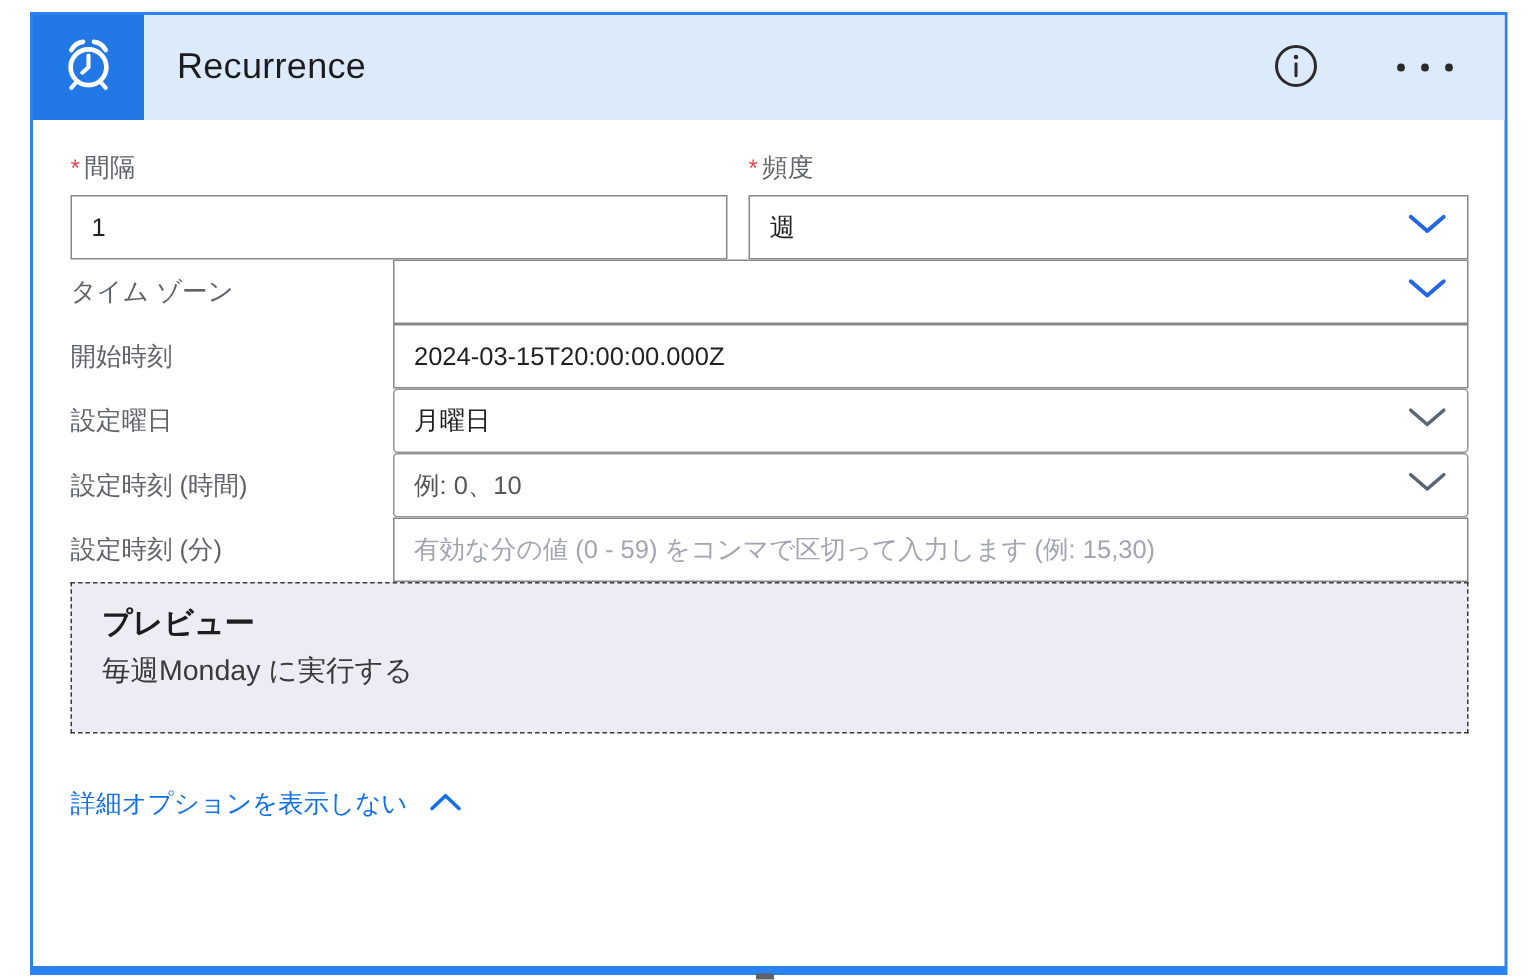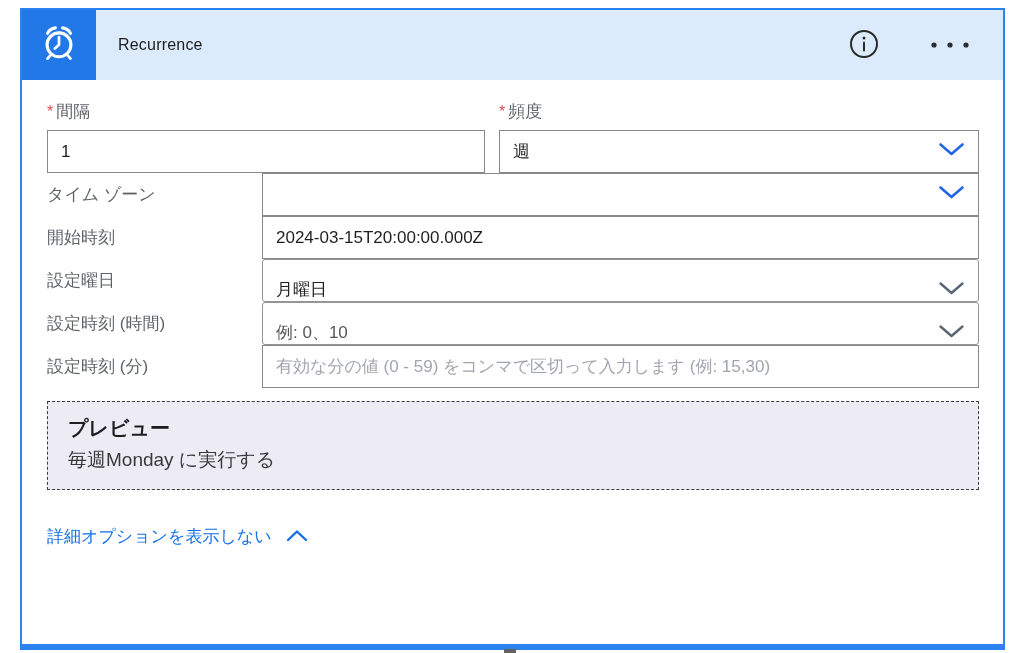--- a/index.html
+++ b/index.html
@@ -21,21 +21,21 @@
   .card-header {
     display: flex; align-items: center; height: 70px;
     background: var(--header_bg, #dcebfb); cursor: pointer;
   }
   .icon-tile {
     width: 74px; height: 70px; flex: 0 0 74px;
     background: var(--tile, #2378e8);
     display: flex; align-items: center; justify-content: center;
   }
   .card-title {
-    margin-left: 22px; font-size: 16px; color: #1c1c1e; letter-spacing: .2px;
+    margin-left: 22px; font-size: 24px; color: #1c1c1e; letter-spacing: .2px;
     flex: 1 1 auto;
   }
   .header-actions { display: flex; align-items: center; gap: 44px; margin-right: 30px; }
   .icon-btn { background: transparent; border: none; cursor: pointer; display: flex;
     align-items: center; justify-content: center; padding: 2px; }
 
   
   .card-body { padding: 20px 24px 0 25px; }
 
   .field-label { font-size: 17px; color: var(--label, #5f6368); }
@@ -50,33 +50,33 @@
     width: 100%; height: 43px; background: #fff;
     border: 1px solid var(--input_border, #8a8886);
     font-size: 17px; color: #201f1e; padding: 0 13px;
     display: flex; align-items: center;
   }
   input.textbox { outline: none; font-family: inherit; }
   input.textbox::placeholder { color: #a2a4af; opacity: 1; }
   .combobox { justify-content: space-between; cursor: pointer; }
   .combobox .value { white-space: nowrap; overflow: hidden; }
   .combobox .value.placeholder-dark { color: #565656; }
-  .combobox.rounded { border-radius: 3px; border-color: #979593; align-items: flex-end; }
+  .combobox.rounded { border-radius: 3px; border-color: #979593; }
 
   .form-row { display: flex; align-items: center; }
   .form-row .field-label { flex: 0 0 215px; }
   .form-row .control { flex: 1 1 auto; }
 
   .chev-blue { stroke: var(--chevron_blue, #2266e3); }
   .chev-gray { stroke: #5a6673; }
 
   
   .preview-box {
-    margin-top: 13px; background: var(--preview_bg, #edecf5);
-    border: 1px dashed #3b3b3b; padding: 13px 20px 16px 20px;
+    margin-top: 0; background: var(--preview_bg, #edecf5);
+    border: 1px dashed #3b3b3b; padding: 13px 20px 28px 20px;
   }
   .preview-title { font-size: 20px; font-weight: bold; color: #1d1d1f; margin-bottom: 5px; }
   .preview-text { font-size: 19px; color: #3a3a3c; }
 
   
   .advanced-toggle {
     margin-top: 35px; display: inline-flex; align-items: center; gap: 14px;
     background: none; border: none; cursor: pointer;
     font-family: inherit; font-size: 17px; color: var(--link, #1170e8);
   }

